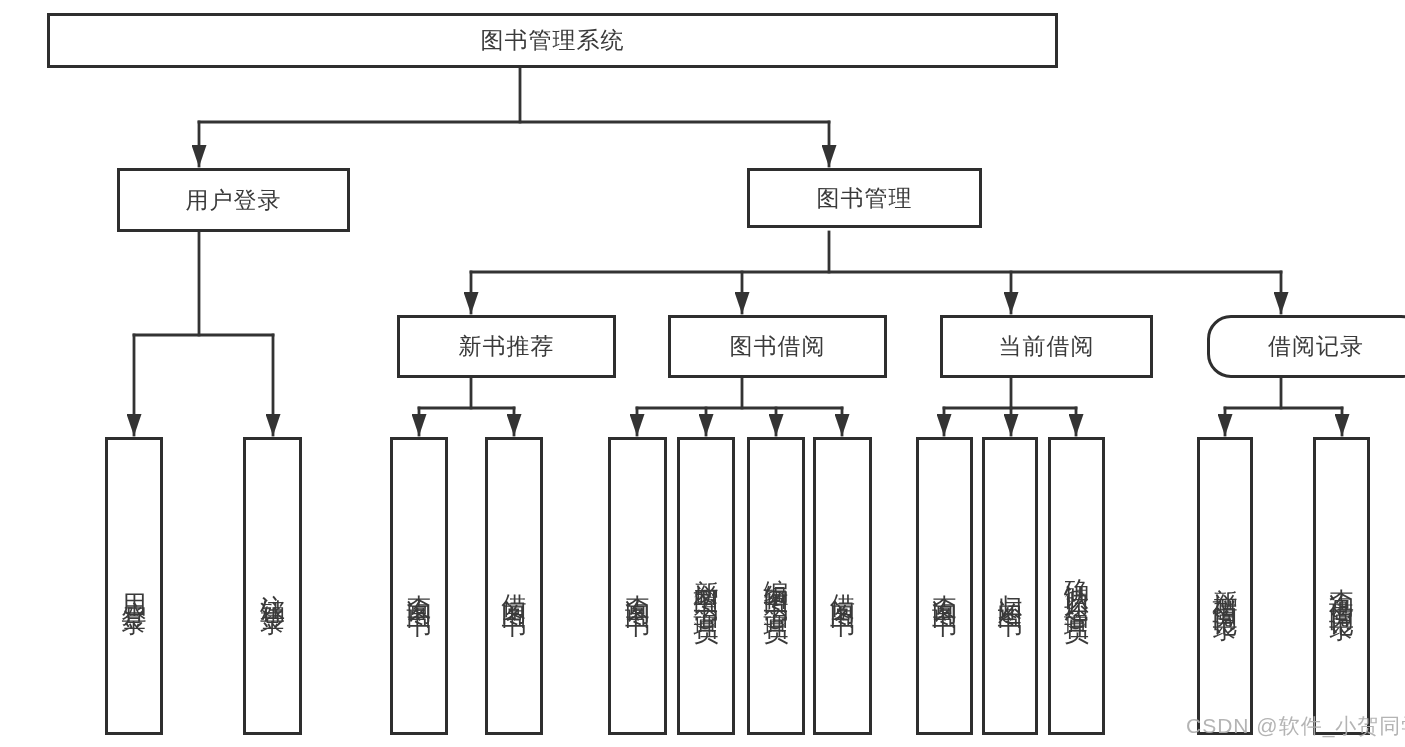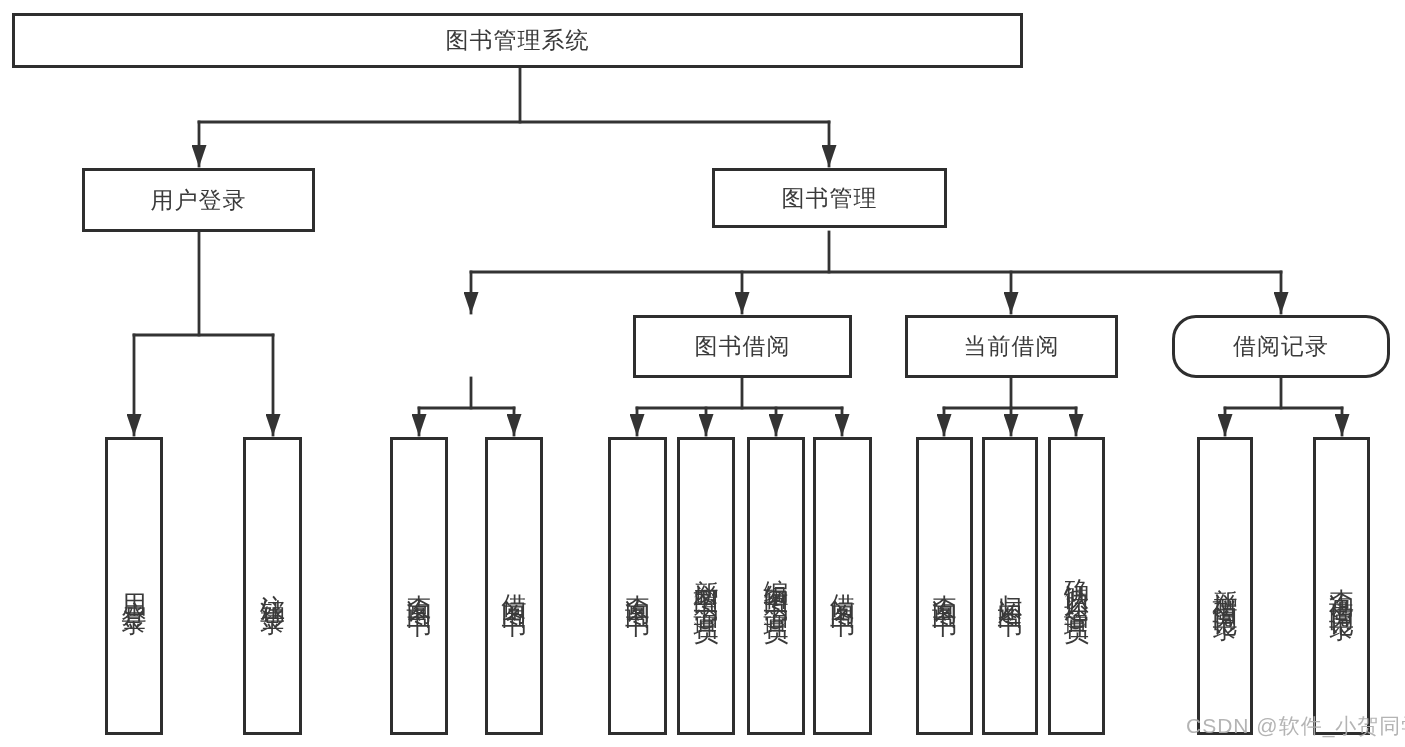--- a/index.html
+++ b/index.html
@@ -12,21 +12,21 @@
   }
   #wires{position:absolute;left:0;top:0;width:1405px;height:747px;}
   .node{
     position:absolute;
     background:#ffffff;
     border:3px solid #2e2e2e;
     box-sizing:border-box;
     display:flex;align-items:center;justify-content:center;
     color:#3a3a3a;
   }
-  .hnode{font-size:23px;letter-spacing:1px;}
+  .hnode{font-size:23px;letter-spacing:1px;margin-left:35px;}
   .leaf{
     font-size:25px;
   }
   .leaf .vtext{
     writing-mode:vertical-rl;
     text-orientation:mixed;
     letter-spacing:6px;
     line-height:1;
     white-space:nowrap;
   }
@@ -99,20 +99,23 @@
     <span>图书管理系统</span>
   </div>
 
   <div class="node hnode" style="left:82px;top:168px;width:233px;height:64px;">
     <span>用户登录</span>
   </div>
   <div class="node hnode" style="left:712px;top:168px;width:235px;height:60px;">
     <span>图书管理</span>
   </div>
 
+  <div class="node hnode" style="left:362px;top:315px;width:219px;height:63px;">
+    <span>新书推荐</span>
+  </div>
   <div class="node hnode" style="left:633px;top:315px;width:219px;height:63px;">
     <span>图书借阅</span>
   </div>
   <div class="node hnode" style="left:905px;top:315px;width:213px;height:63px;justify-content:center;">
     <span>当前借阅</span>
   </div>
   <div class="node hnode" style="left:1172px;top:315px;width:218px;height:63px;border-radius:24px;">
     <span>借阅记录</span>
   </div>
 

